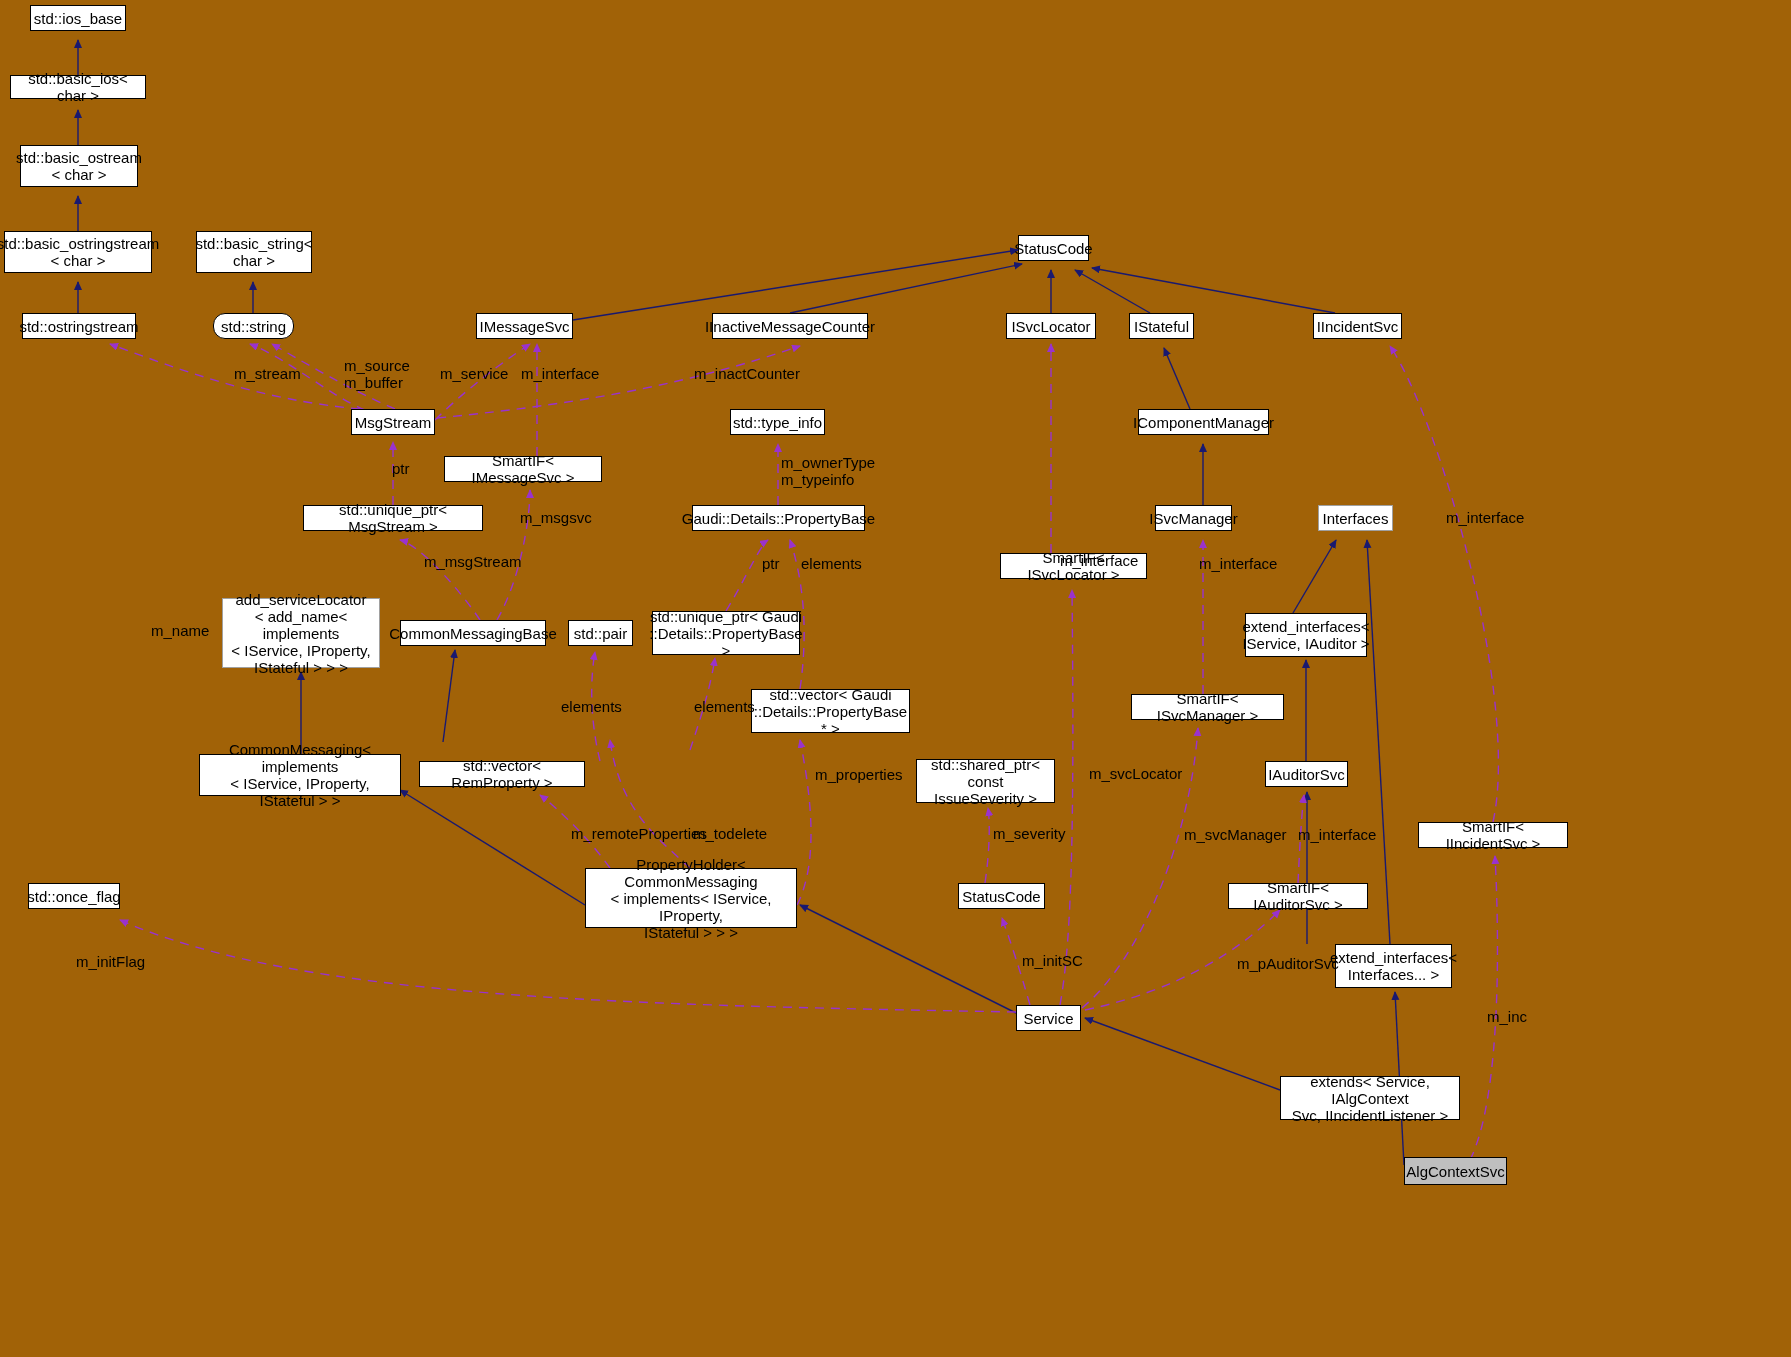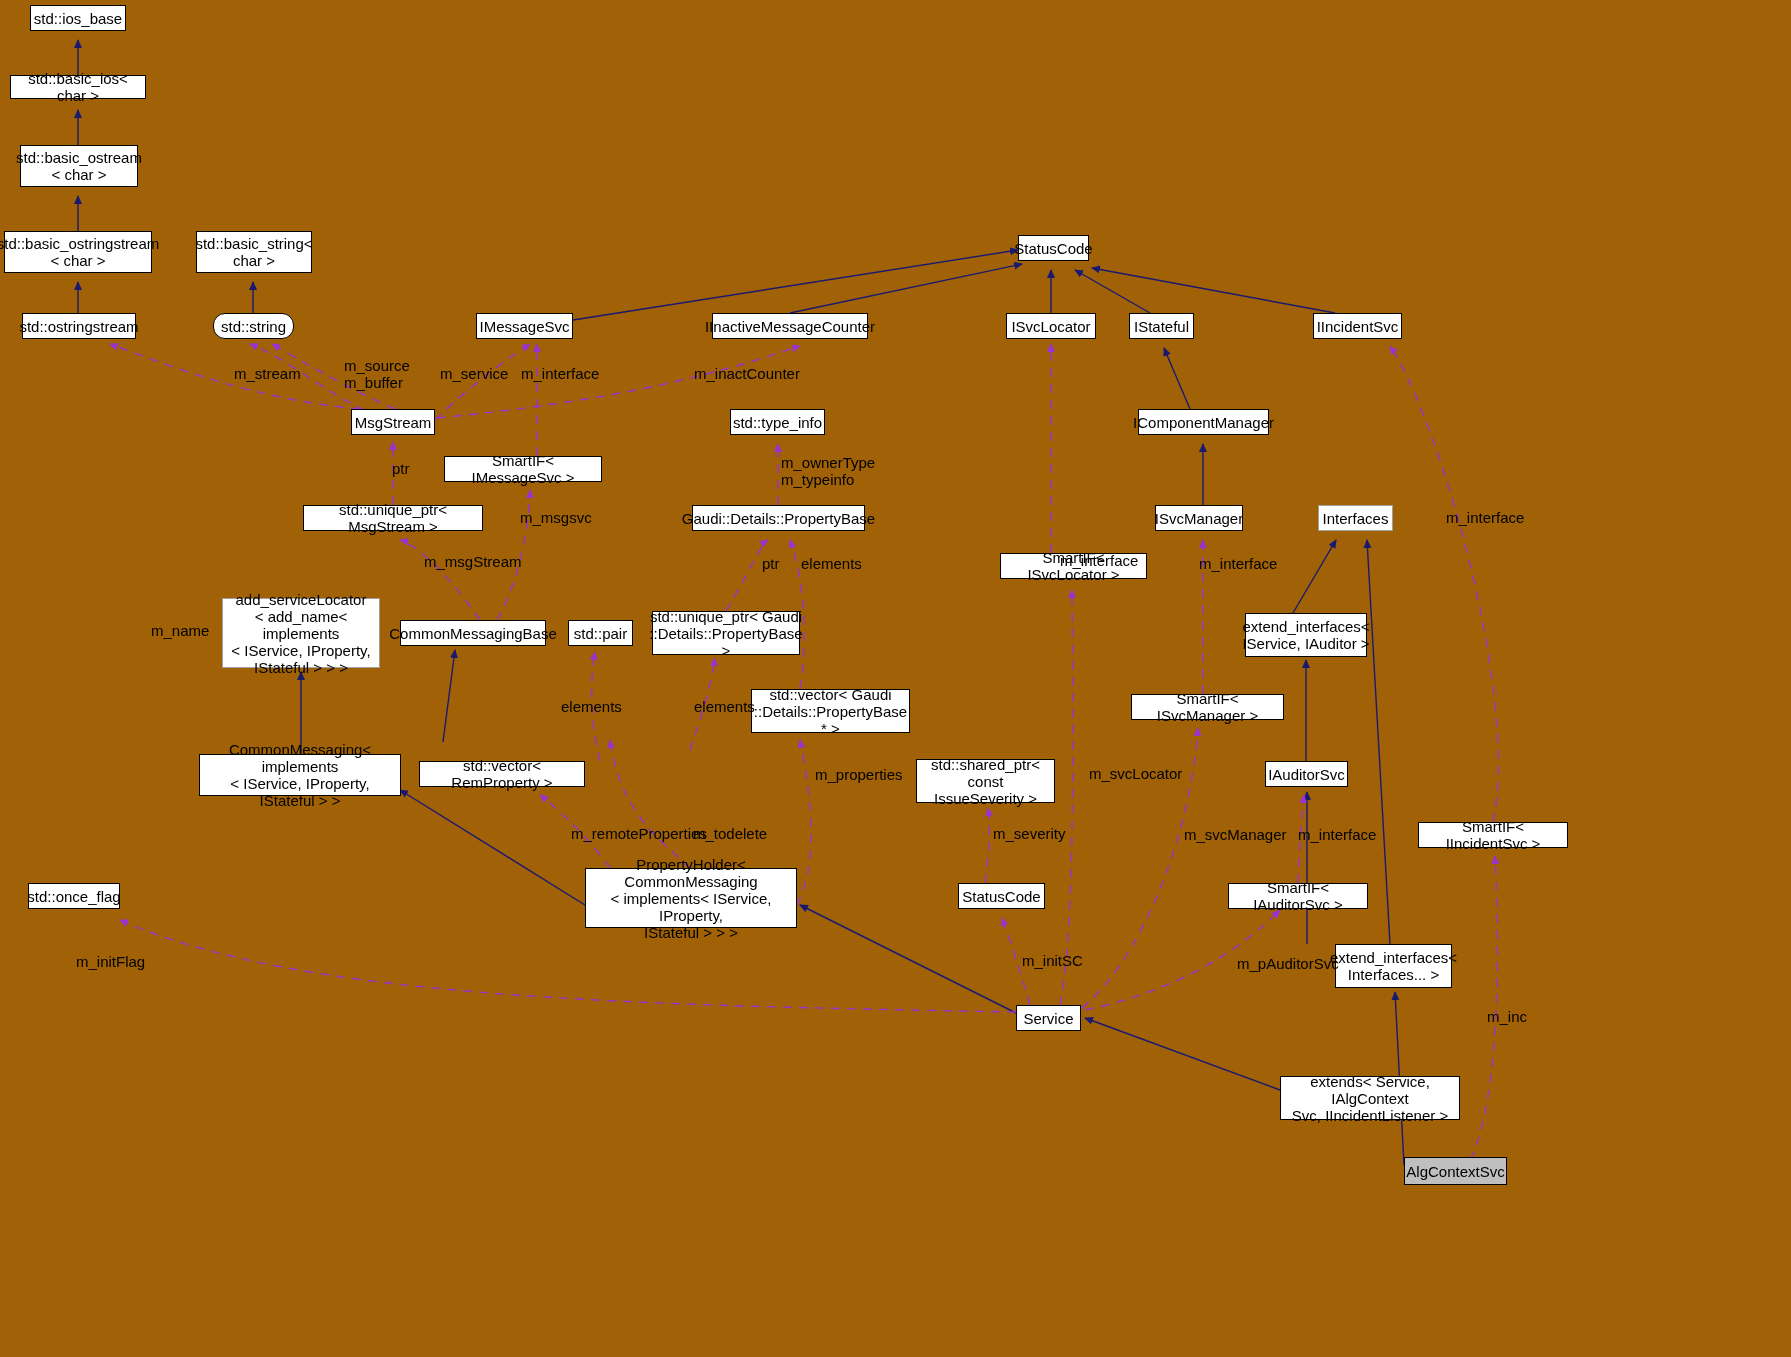--- a/index.html
+++ b/index.html
@@ -144,21 +144,21 @@
   <div class="node" style="left:1018px;top:235px;width:71px;height:26px;">StatusCode</div>
   <div class="node" style="left:1006px;top:313px;width:90px;height:26px;">ISvcLocator</div>
   <div class="node" style="left:1129px;top:313px;width:65px;height:26px;">IStateful</div>
   <div class="node" style="left:1313px;top:313px;width:89px;height:26px;">IIncidentSvc</div>
   <div class="node" style="left:351px;top:409px;width:84px;height:26px;">MsgStream</div>
   <div class="node" style="left:730px;top:409px;width:95px;height:26px;">std::type_info</div>
   <div class="node" style="left:1138px;top:409px;width:131px;height:26px;">IComponentManager</div>
   <div class="node" style="left:444px;top:456px;width:158px;height:26px;">SmartIF&lt; IMessageSvc &gt;</div>
   <div class="node" style="left:303px;top:505px;width:180px;height:26px;">std::unique_ptr&lt; MsgStream &gt;</div>
   <div class="node" style="left:692px;top:505px;width:173px;height:26px;">Gaudi::Details::PropertyBase</div>
-  <div class="node" style="left:1155px;top:505px;width:88px;height:26px;">ISvcManager</div>
+  <div class="node" style="left:1155px;top:505px;width:77px;height:26px;">ISvcManager</div>
   <div class="node faded" style="left:1318px;top:505px;width:75px;height:26px;">Interfaces</div>
   <div class="node" style="left:1000px;top:553px;width:147px;height:26px;">SmartIF&lt; ISvcLocator &gt;</div>
   <div class="node faded" style="left:222px;top:598px;width:158px;height:70px;">add_serviceLocator
 &lt; add_name&lt; implements
 &lt; IService, IProperty,
      IStateful &gt; &gt; &gt;</div>
   <div class="node" style="left:400px;top:620px;width:146px;height:26px;">CommonMessagingBase</div>
   <div class="node" style="left:568px;top:620px;width:65px;height:26px;">std::pair</div>
   <div class="node" style="left:652px;top:611px;width:148px;height:44px;">std::unique_ptr&lt; Gaudi
 ::Details::PropertyBase &gt;</div>

